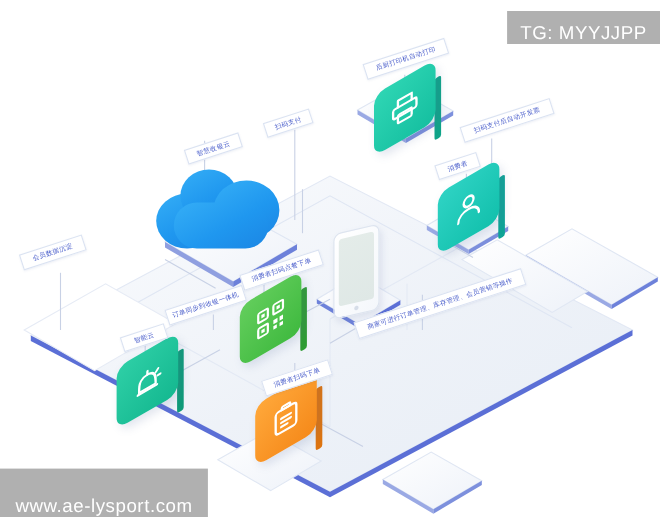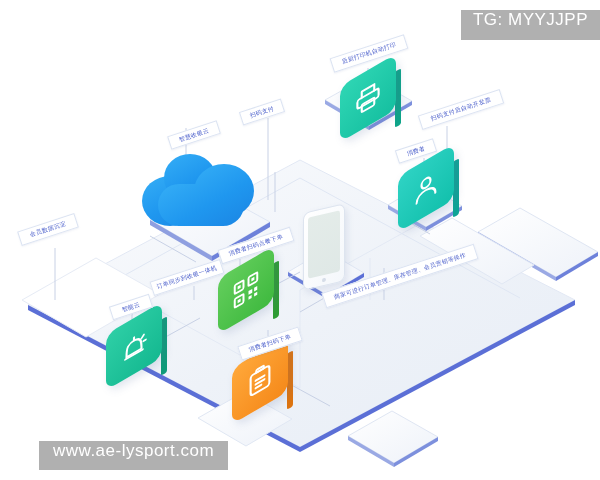--- a/index.html
+++ b/index.html
@@ -6,25 +6,25 @@
   body{
     width:600px;height:480px;overflow:hidden;position:relative;
     background:#ffffff;
     font-family:"Liberation Sans","DejaVu Sans",sans-serif;
   }
   #stage{position:absolute;inset:0;width:600px;height:480px;}
 
   
   .wm{
     position:absolute;background:#b0b0b0;color:#ffffff;
-    display:flex;align-items:flex-start;justify-content:center;
-    letter-spacing:.5px;white-space:nowrap;margin-left:39px;
+    display:flex;align-items:flex-end;justify-content:center;
+    letter-spacing:.5px;white-space:nowrap;
   }
   #wm-top{right:0;top:10px;height:30px;padding:0 12px;font-size:17px;}
-  #wm-bot{left:0;bottom:10px;height:29px;padding:0 14px;font-size:17px;}
+  #wm-bot{left:0;bottom:10px;height:44px;padding:0 14px;font-size:17px;}
 
   
   .tile{position:absolute;width:56px;height:56px;}
   .tile .face{
     position:absolute;inset:0;border-radius:10px;
     transform:skewY(-30deg) scaleX(1.0);
     display:flex;align-items:center;justify-content:center;
     box-shadow:3px 5px 8px rgba(90,110,160,.18);
   }
   .tile .face svg{width:30px;height:30px;display:block;}

